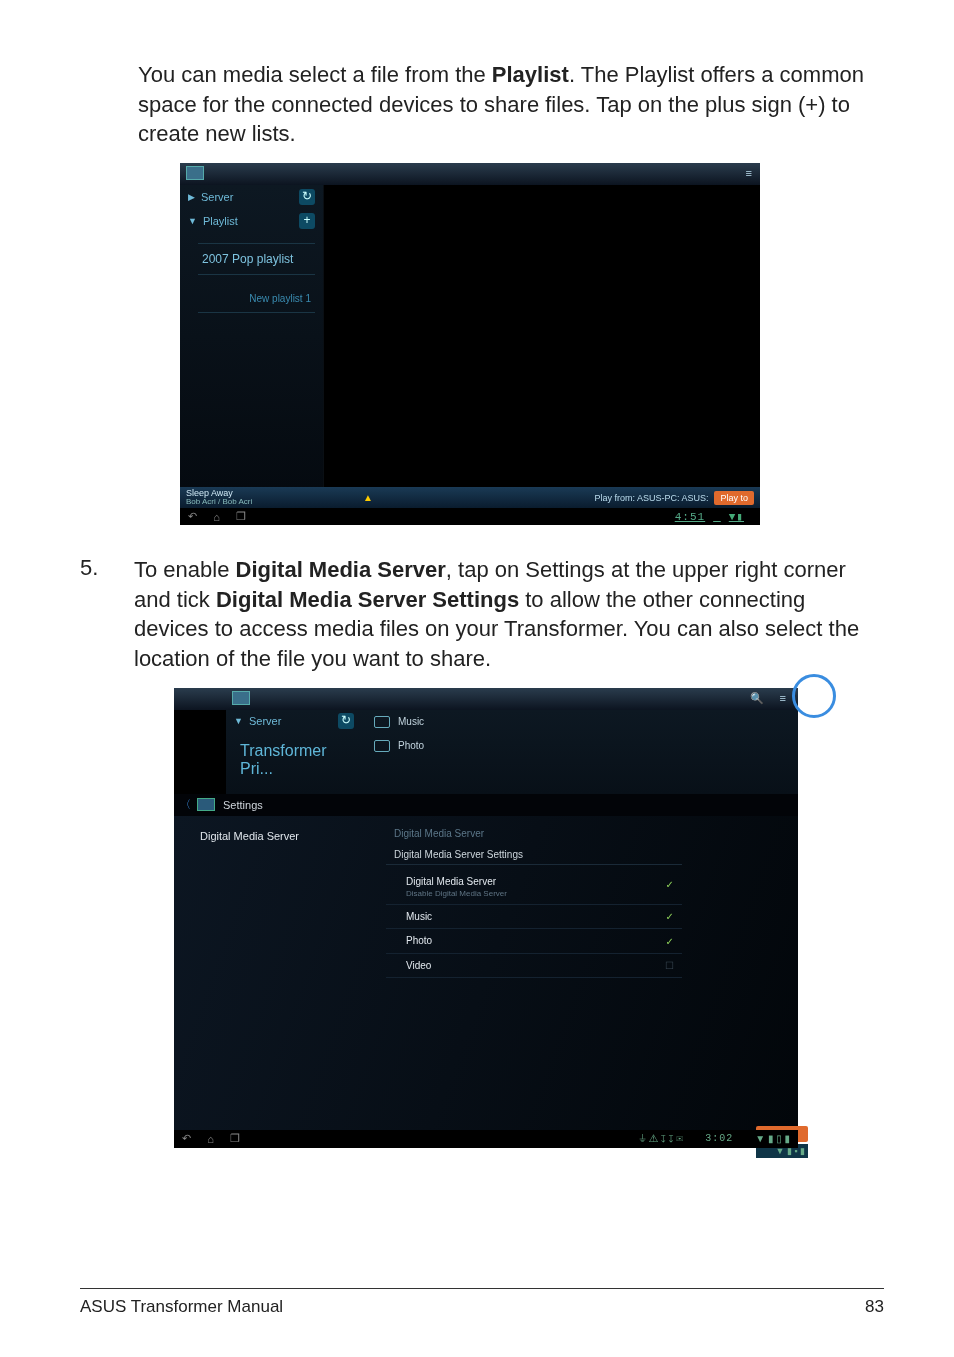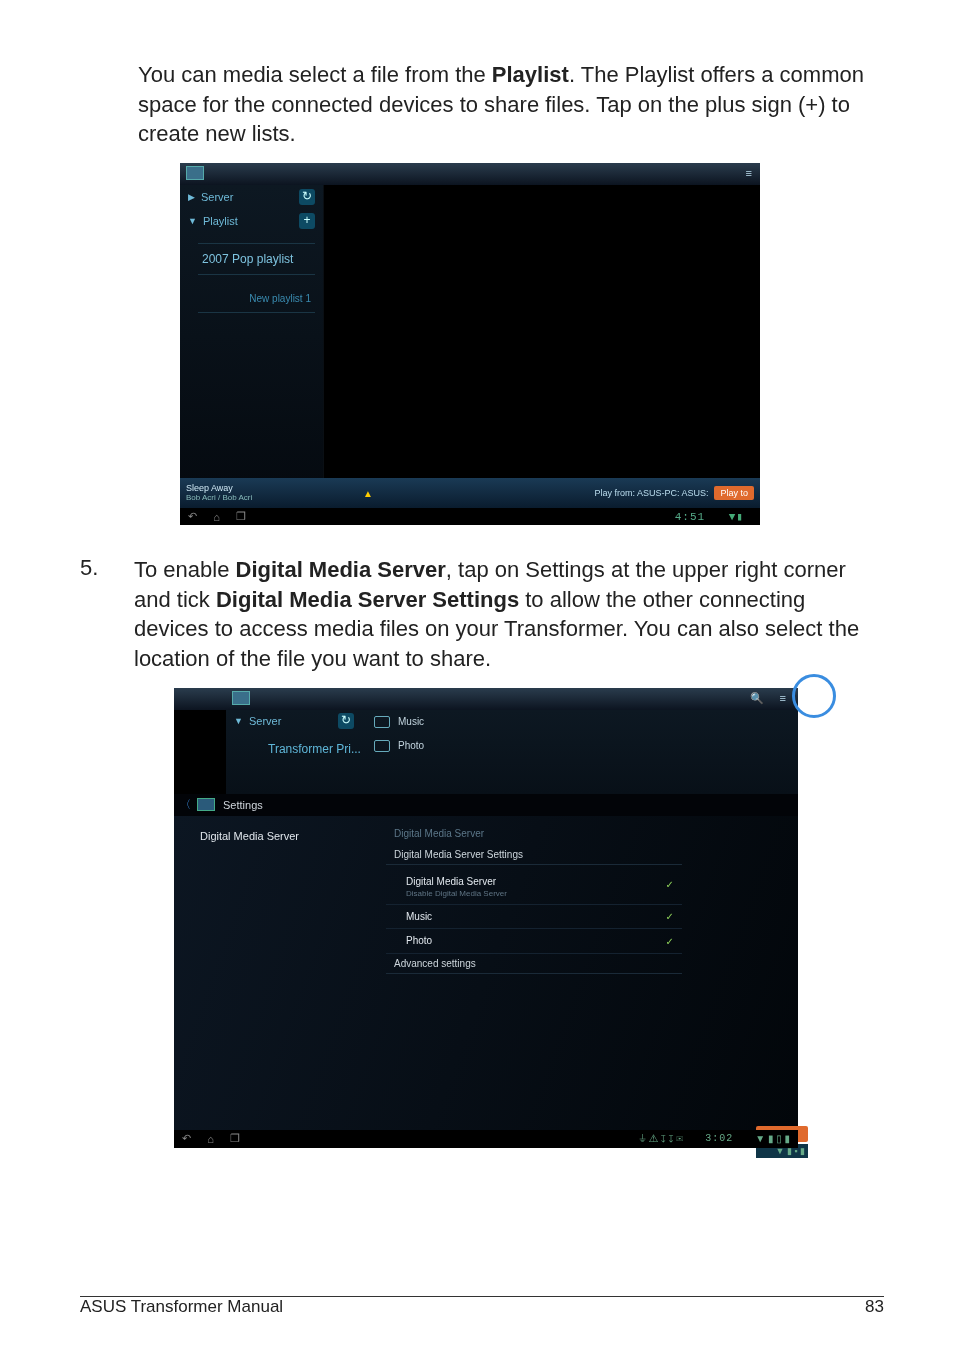--- a/index.html
+++ b/index.html
@@ -63,34 +63,34 @@
     margin: 10px 8px 0 18px; padding:8px 4px;
     border-top:1px solid #1a3544; border-bottom:1px solid #1a3544;
     color:#7ec3df; font-size:12px;
   }
   .s1-plitem.sm { font-size:10px; color:#3a8bb0; border-top:none; text-align:right; }
   .s1-main {
     position:absolute; left:144px; right:0; top:22px; bottom:36px;
     background:#000;
   }
   .s1-footer {
-    position:absolute; left:0; right:0; bottom:17px; height:30px;
+    position:absolute; left:0; right:0; bottom:17px; height:21px;
     background: linear-gradient(#1a3a55,#0a1c2e); display:flex; align-items:center;
     color:#cfe8f5; font-size:9px; padding:0 6px;
   }
   .s1-footer .song { line-height:1.05; }
   .s1-footer .mid { margin:0 auto; font-size:10px; color:#fc0; }
   .s1-footer .src { margin-left:auto; color:#bde; font-size:9px; }
   .s1-footer .play { margin-left:6px; background:#e06a2d; color:#fff; padding:2px 6px; border-radius:2px; font-size:9px; }
   .s1-nav {
     position:absolute; left:0; right:0; bottom:0; height:17px;
     background:#000; display:flex; align-items:center; color:#888; font-size:11px;
   }
   .s1-nav span { margin:0 8px; }
-  .s1-nav .clock { margin-left:auto; font-family:"Courier New",monospace; color:#5a8; letter-spacing:1px; }
+  .s1-nav .clock { margin-left:auto; font-family:"Courier New",monospace; color:#5a8; letter-spacing:1px;text-decoration:underline; }
 
   
   .shot2-wrap { margin-left: 94px; margin-top: 14px; position:relative; }
   .shot2 { width: 624px; height: 460px; background:#000; position:relative; font-family:Arial,sans-serif; }
   .circle {
     position:absolute; right:48px; top:-14px; width:44px; height:44px;
     border:3px solid #3a8de0; border-radius:50%; z-index:5;
   }
   .s2-top { height:22px; background:linear-gradient(#2a3c4d,#0c1420); position:relative; }
   .s2-top-icon-l { position:absolute; left:58px; top:3px; width:18px; height:14px; background:#3a6f8a; border:1px solid #5aa; }
@@ -99,21 +99,21 @@
   .s2-upper {
     position:absolute; left:52px; top:22px; right:0; height:84px;
     background: linear-gradient(#0d1822,#081018);
   }
   .s2-upper-side {
     position:absolute; left:0; top:0; width:136px; height:84px;
   }
   .s2-upper-row { display:flex; align-items:center; height:22px; padding:0 8px; color:#6fbad8; font-size:11px; }
   .s2-upper-row .tri { margin-right:6px; font-size:9px; }
   .s2-upper-row .badge { margin-left:auto; width:16px; height:16px; border-radius:3px; background:#0d4a63; color:#cff; font-size:12px; line-height:15px; text-align:center; }
-  .s2-upper-device { color:#5fb6d8; font-size:12px; padding:10px 0 0 14px;margin-left:28px; }
+  .s2-upper-device { color:#5fb6d8; font-size:16px; padding:10px 0 0 14px; }
   .s2-upper-list { position:absolute; left:136px; top:0; right:0; }
   .s2-list-item { display:flex; align-items:center; height:24px; color:#a8c; font-size:10px; }
   .s2-list-item .ficon { width:16px; height:12px; border:1px solid #6ab; margin:0 8px 0 12px; border-radius:2px; }
   .s2-list-item .lbl { color:#c2d4de; }
   .s2-settings-bar {
     position:absolute; left:0; top:106px; right:0; height:22px;
     background:#020408; display:flex; align-items:center; color:#d0d6dc; font-size:11px;
   }
   .s2-settings-bar .chev { color:#3a8de0; margin:0 6px 0 6px; }
   .s2-settings-bar .micon { width:18px; height:13px; background:#2a5a7a; border:1px solid #4a8; margin-right:8px; }
@@ -146,21 +146,21 @@
   .s2-nav {
     position:absolute; left:0; right:0; bottom:0; height:18px;
     background:#000; display:flex; align-items:center; color:#888; font-size:11px;
   }
   .s2-nav span { margin:0 8px; }
   .s2-nav .right { margin-left:auto; display:flex; align-items:center; gap:6px; color:#6a8; font-size:10px; }
   .s2-nav .clock { font-family:"Courier New",monospace; letter-spacing:1px; }
 
   .footer {
     position:absolute; left:80px; right:70px; bottom:40px;
-    border-top:1px solid #333; 
+    border-top:1px solid #333; padding-top:8px;
     display:flex; font-size:17px; color:#222;
   }
   .footer .pg { margin-left:auto; }
 </style>
 </head>
 <body>
 
 <div class="page">
 
   <p class="paragraph">
@@ -267,21 +267,24 @@
             <span class="chk">✓</span>
           </div>
           <div class="s2-cell">
             <span class="ct">Music</span>
             <span class="chk">✓</span>
           </div>
           <div class="s2-cell">
             <span class="ct">Photo</span>
             <span class="chk">✓</span>
           </div>
-          <div class="s2-section">Advanced settings</div>
+          <div class="s2-cell">
+            <span class="ct">Video</span>
+            <span class="chk off">☐</span>
+          </div>
         </div>
         <div class="s2-playto">
           <div class="pt">Play to</div>
           <div class="icons">▼ ▮ ▪ ▮</div>
         </div>
       </div>
 
       <div class="s2-nav">
         <span>↶</span>
         <span>⌂</span>

